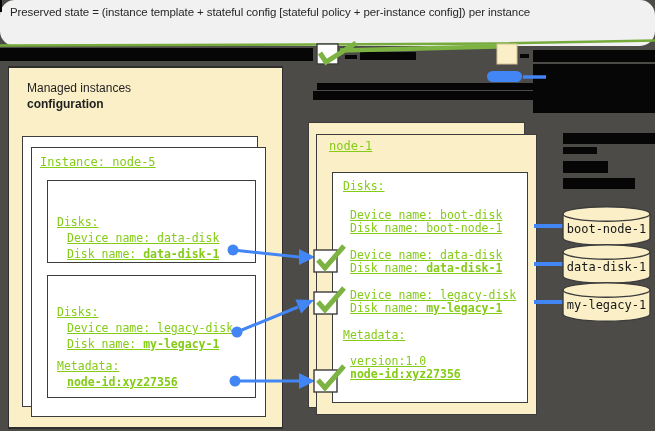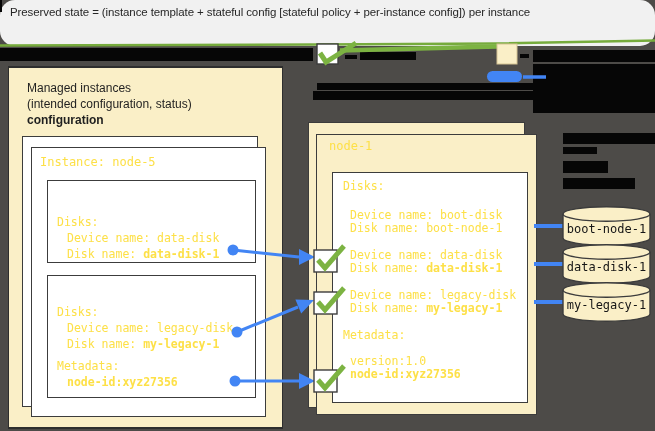--- a/index.html
+++ b/index.html
@@ -23,39 +23,38 @@
   #instance-card{left:31px;top:147px;width:235px;height:270px;}
   .inner-box{background:#ffffff;border:1.4px solid #3c3c3c;box-sizing:border-box;}
   #policy-box{left:47px;top:180px;width:209px;height:83px;}
   #configs-box{left:47px;top:275px;width:209px;height:123px;}
   
   #instance-panel-back{left:308px;top:122px;width:217px;height:286px;}
   #instance-panel{left:316px;top:134px;width:221px;height:281px;}
   #disks-box{left:332px;top:172px;width:196px;height:231px;}
   
   .mono{position:absolute;font-family:"DejaVu Sans Mono","Liberation Mono",monospace;
-        font-size:11.5px;line-height:13px;color:#fde047;white-space:pre;}
+        font-size:11.5px;line-height:13px;color:#84cc16;white-space:pre;text-decoration:underline;}
   .mono b{font-weight:bold;}
   .mt{font-size:12px;}
   
   #overlay{left:0;top:0;width:655px;height:431px;pointer-events:none;}
 </style>
 </head>
 <body>
 
 <div id="stage">
 
   <div id="title-band" class="abs">
     <div id="diagram-title" class="abs">Preserved state = (instance template + stateful config [stateful policy + per-instance config]) per instance</div>
   </div>
 
   <div id="managed-panel" class="abs cream"></div>
   <div id="managed-header" class="abs">
     <div style="font-weight:normal">Managed instances</div>
-    <div>(intended configuration, status)</div>
     <div style="font-weight:bold">configuration</div>
   </div>
 
   <div id="instance-card-back" class="abs card"></div>
   <div id="instance-card" class="abs card"></div>
   <div class="mono mt" style="left:40px;top:156px">Instance: node-5</div>
 
   <div id="policy-box" class="abs inner-box"></div>
   <div class="mono" style="left:57px;top:216px">Disks:</div>
   <div class="mono" style="left:67px;top:232px"><span>Device name: </span><span>data-disk</span></div>

